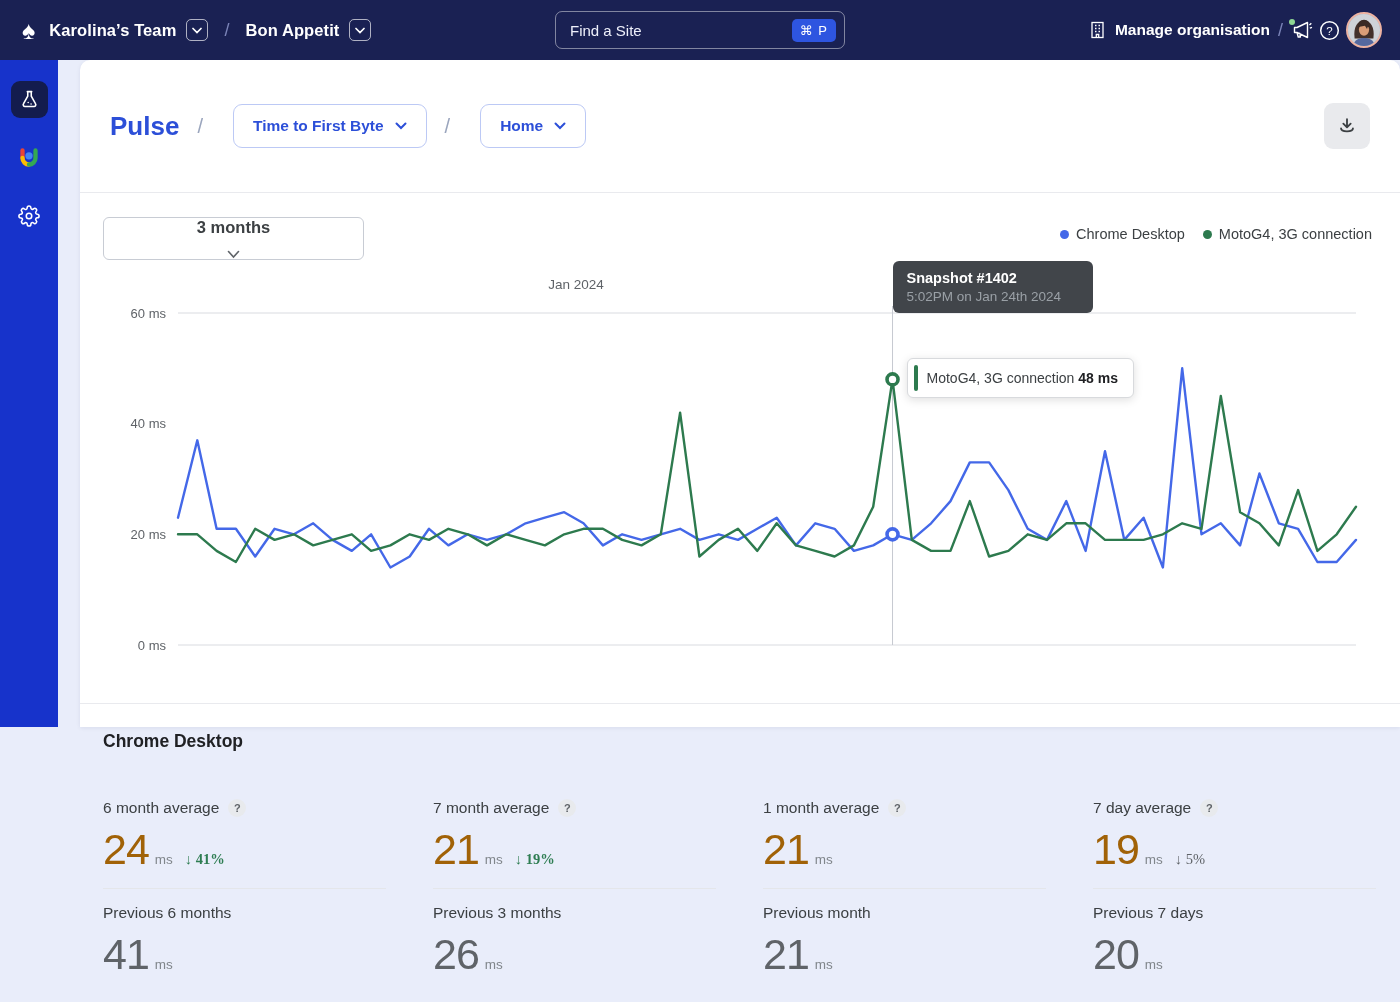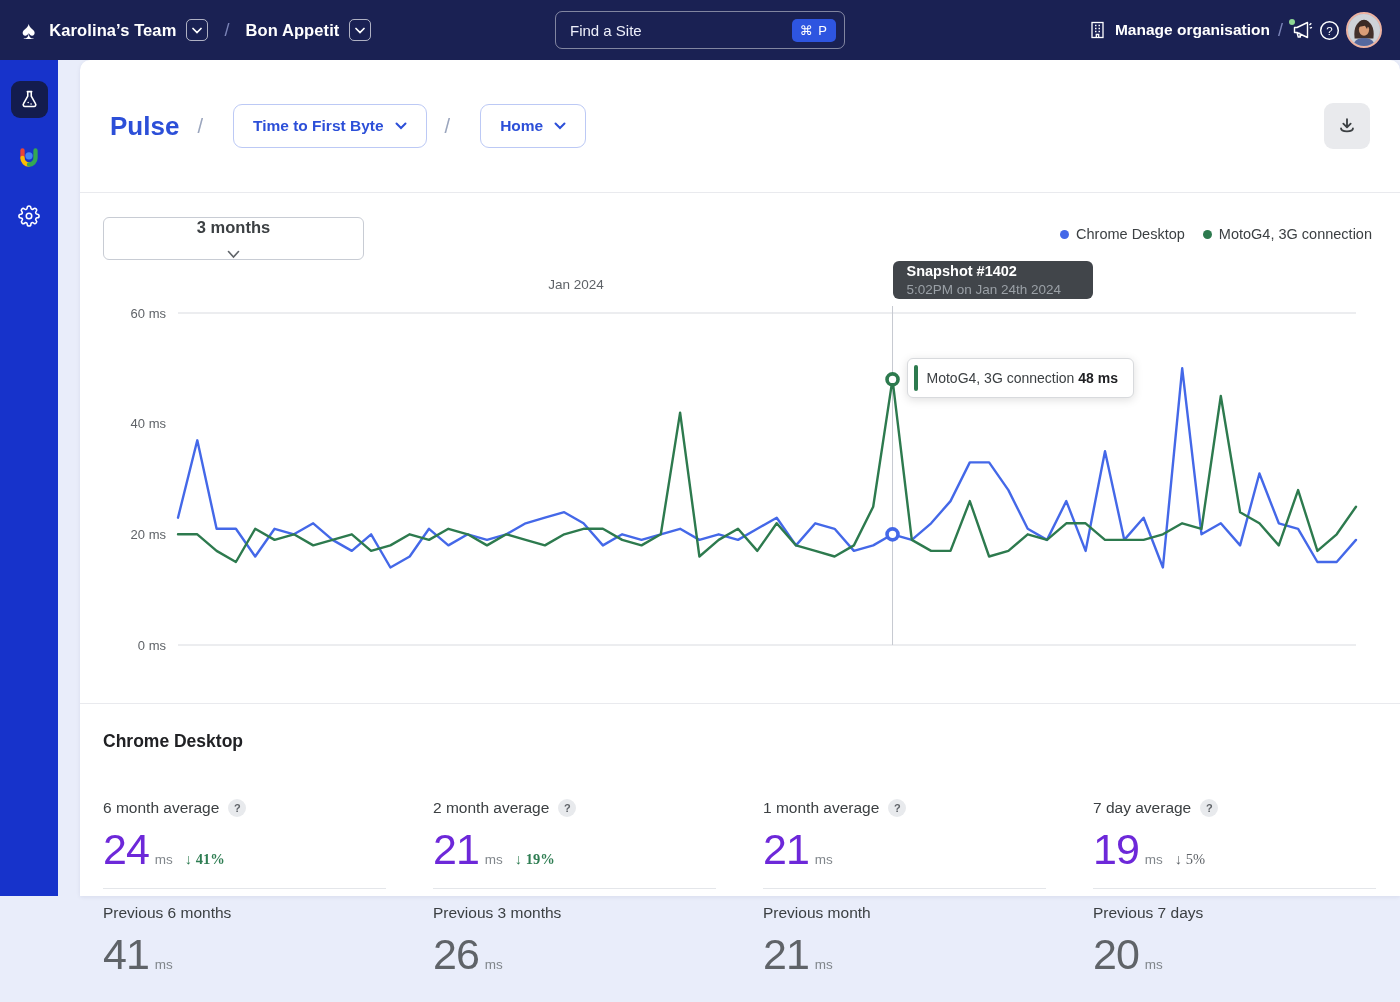--- a/index.html
+++ b/index.html
@@ -26,21 +26,21 @@
   .tb-right { margin-left:auto; display:flex; align-items:center; gap:6px; }
   .manage { display:flex; align-items:center; gap:9px; cursor:pointer; }
   .manage span { font-weight:700; font-size:15.5px; }
   .iconbtn { position:relative; display:flex; align-items:center; cursor:pointer; }
   .notif-dot { position:absolute; left:-2px; top:-1px; width:6px; height:6px;
     border-radius:50%; background:#8fd694; }
   .avatar { width:36px; height:36px; border-radius:50%; border:2px solid #edb3a2;
     overflow:hidden; cursor:pointer; background:#9aa7bd; }
 
   
-  .frame { display:flex; height:836px; }
+  .frame { display:flex; height:667px; }
   .sidebar { width:58px; background:#1733cb; display:flex; flex-direction:column;
     align-items:center; padding-top:21px; gap:21px; flex-shrink:0; }
   .side-tile { width:37px; height:37px; border-radius:9px; display:flex;
     align-items:center; justify-content:center; cursor:pointer; }
   .side-tile.active { background:#131c4e; }
   .content { flex:1; padding:0 22px; }
   .card { background:#fff; border-radius:10px 10px 0 0; height:100%;
     box-shadow:0 1px 4px rgba(20,30,80,.08); }
 
   
@@ -60,42 +60,42 @@
   .range-select { position:absolute; left:23px; top:24px; width:261px; height:43px;
     border:1px solid #c8ccd4; border-radius:6px; background:#fff; display:flex;
     align-items:center; justify-content:space-between; padding:0 15px; cursor:pointer;flex-direction:column; }
   .range-select .lbl { font-weight:700; font-size:16.5px; color:#3c4043; }
   .legend { position:absolute; right:28px; top:33px; display:flex; gap:18px; }
   .legend-item { display:flex; align-items:center; gap:7px; font-size:14.5px;
     color:#3c4043; }
   .legend-dot { width:9px; height:9px; border-radius:50%; }
   .chart-svg { position:absolute; left:0; top:0; }
   .tt-dark { position:absolute; width:200px; background:rgba(55,59,64,.95);
-    border-radius:6px; padding:2px 14px; pointer-events:none; z-index:3; }
+    border-radius:6px; padding:9px 14px; pointer-events:none; z-index:3; }
   .tt-dark .t1 { color:#fff; font-weight:700; font-size:14.5px; margin-bottom:3px; }
   .tt-dark .t2 { color:#9aa0a6; font-size:13.5px; }
   .tt-light { position:absolute; background:#fff; border:1px solid #d8dadd;
     border-radius:6px; box-shadow:0 2px 10px rgba(0,0,0,.13); padding:11px 15px 11px 19px;
     font-size:14px; color:#3c4043; white-space:nowrap; pointer-events:none; z-index:3; }
   .tt-light .bar { position:absolute; left:6px; top:6px; bottom:6px; width:4px;
     border-radius:2px; background:#2d7a4e; }
   .tt-light b { color:#202124; }
 
   
   .stats-section { padding:27px 24px 0 23px; }
   .stats-heading { font-size:17.5px; font-weight:700; color:#202124; }
   .stats-grid { display:grid; grid-template-columns:repeat(4,283px); column-gap:47px;
     margin-top:47px; }
   .stat-label-row { display:flex; align-items:center; gap:9px; font-size:15.5px;
     color:#3c4043; }
   .help-badge { width:18px; height:18px; border-radius:50%; background:#e8eaed;
     color:#5f6368; font-size:11px; font-weight:700; display:flex; align-items:center;
     justify-content:center; cursor:pointer; }
   .value-row { display:flex; align-items:baseline; margin-top:8px; }
-  .big-num { font-size:43px; letter-spacing:-1px; color:#6d28d9; }
+  .big-num { font-size:43px; letter-spacing:-1px; color:#a16207; }
   .big-num.gray { color:#5f6368; }
   .unit { font-size:13.5px; color:#80868b; margin-left:6px; }
   .change { margin-left:12px; font-size:14.5px; font-weight:700; color:#2e7d52;font-family:Liberation Serif, serif; }
   .change.neutral { color:#5f6368; font-weight:400; }
   .stat-divider { border-bottom:1px solid #e4e6ea; margin:14px 0 15px 0; }
   .prev-label { font-size:15.5px; color:#3c4043; }
 </style>
 </head>
 <body>
 
@@ -267,21 +267,21 @@
             <div class="stat-divider"></div>
             <div class="prev-label">Previous 6 months</div>
             <div class="value-row">
               <span class="big-num gray">41</span>
               <span class="unit">ms</span>
             </div>
           </div>
 
           <div class="stat-col">
             <div class="stat-label-row">
-              <span>2 month average</span>
+              <span>7 month average</span>
               <span class="help-badge">?</span>
             </div>
             <div class="value-row">
               <span class="big-num">21</span>
               <span class="unit">ms</span>
               <span class="change">↓ 19%</span>
             </div>
             <div class="stat-divider"></div>
             <div class="prev-label">Previous 3 months</div>
             <div class="value-row">

